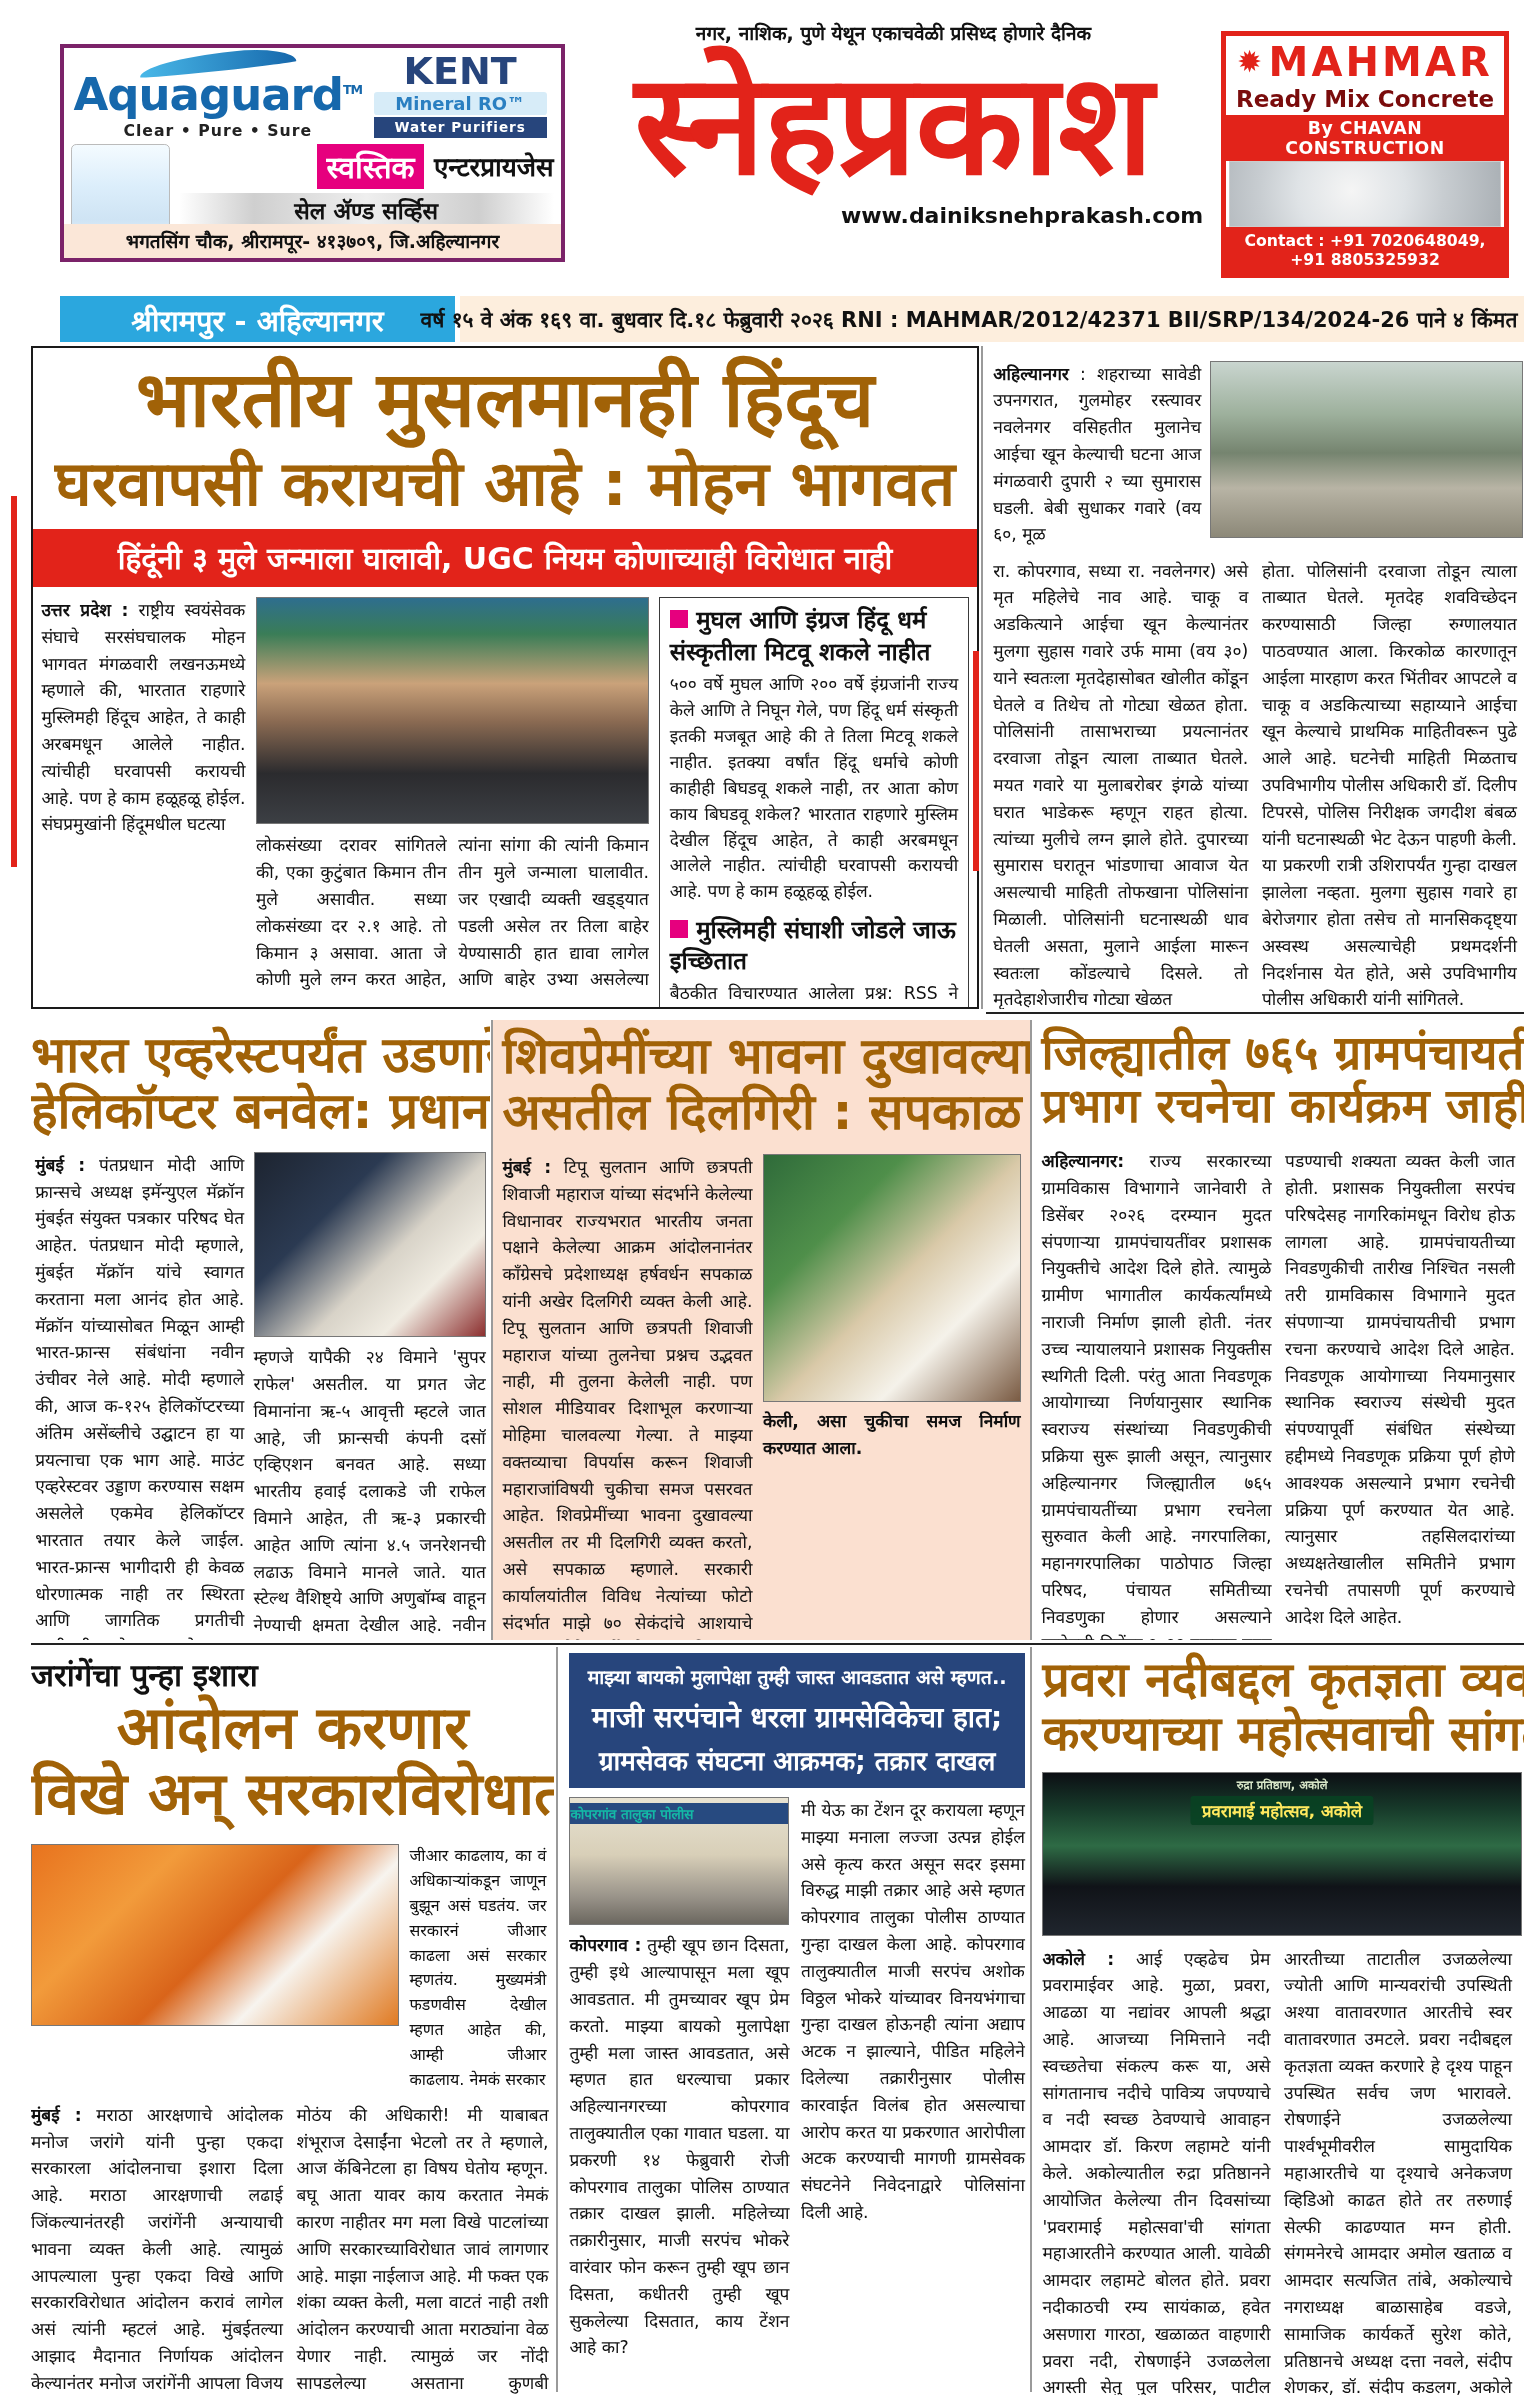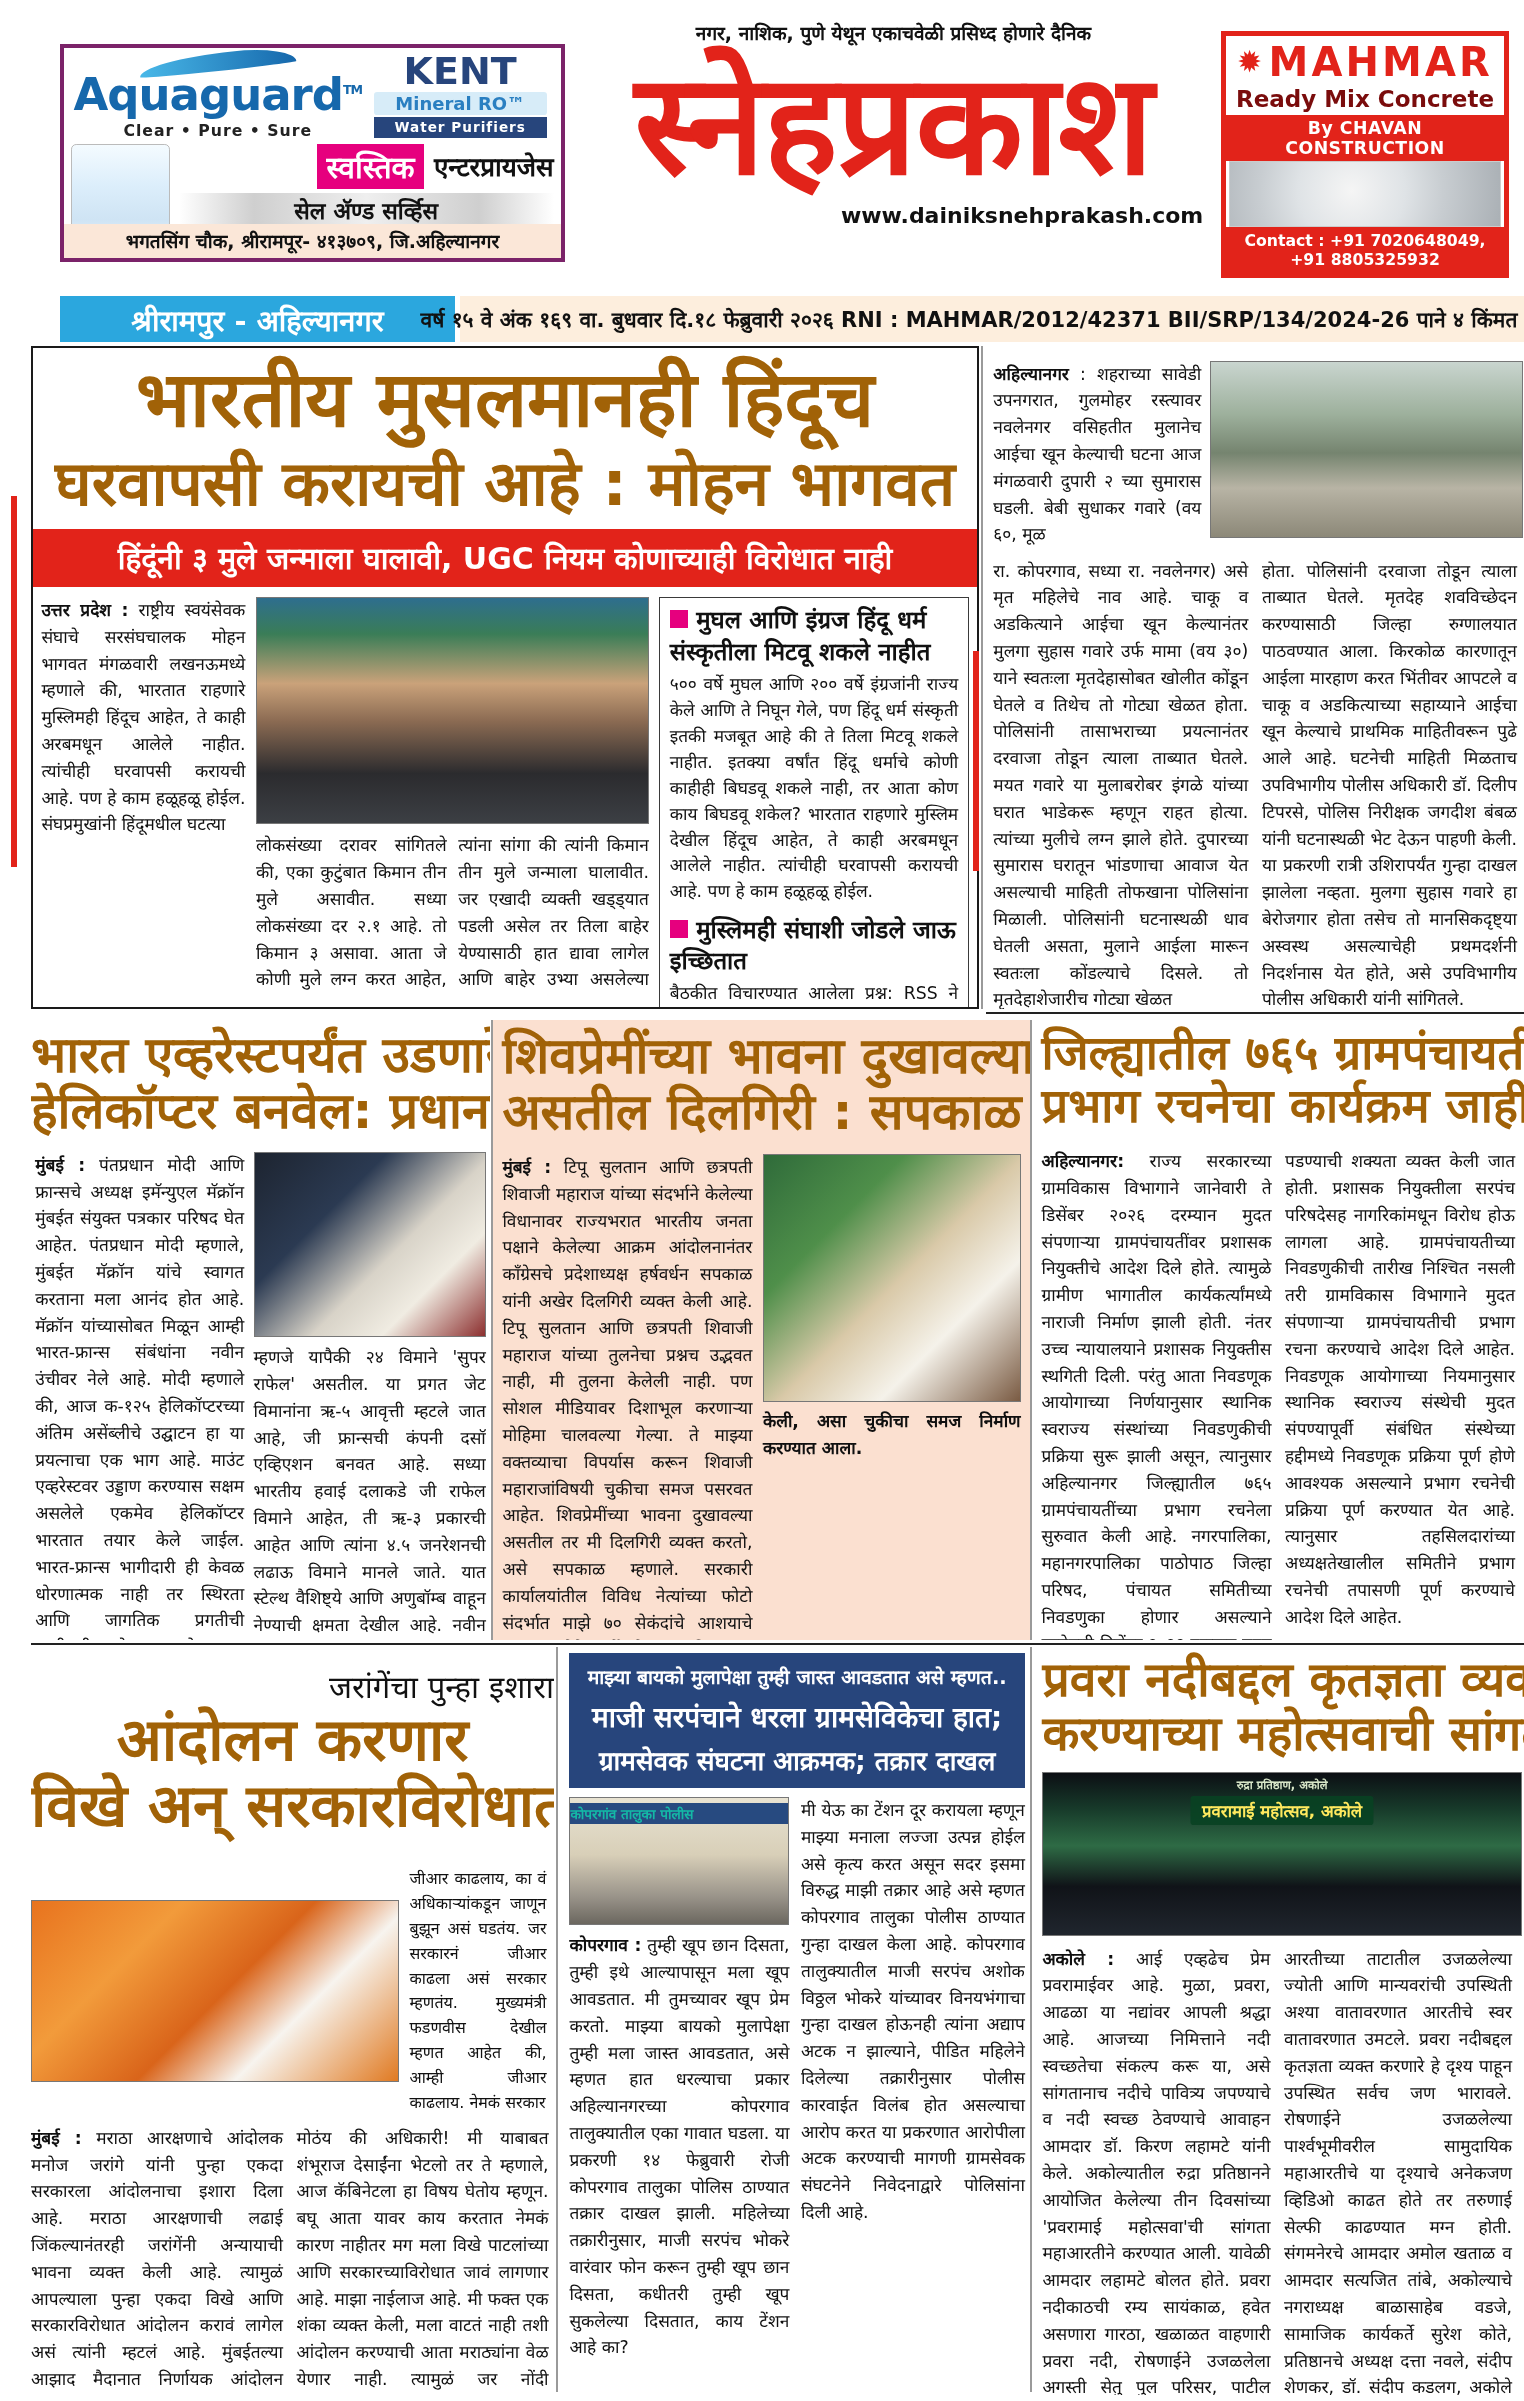--- a/index.html
+++ b/index.html
@@ -94,23 +94,23 @@
   .sap-c1{width:250px;flex:none;}
   .sap-right{flex:1;}
   .ph-sapkal{height:246px;background:linear-gradient(135deg,#2f6b3a 0%,#4f8f4a 28%,#d9c9a8 52%,#f5f2ea 72%,#7a5b43 100%);}
   .sap-caption{font-size:17.3px;font-weight:bold;margin-top:6.3px;text-align:justify;}
   .gram{left:1031px;top:1020px;width:493px;height:620px;overflow:hidden;padding:7.3px 3.1px 0 10.5px;}
   .gram .hl{font-size:47px;}
   .gram-cols{display:flex;gap:13.6px;margin-top:15.7px;}
   .gram-cols .bcol{width:230px;}
   
   .jarange{left:31px;top:1647px;width:523px;height:748px;overflow:hidden;padding-top:6.3px;}
-  .jar-kicker{font-size:31px;font-weight:400;text-align:right;margin-top:12px;}
+  .jar-kicker{font-size:31px;font-weight:700;text-align:left;}
   .jarange .hl{font-size:59px;}
-  .jar-row{display:flex;gap:10.5px;margin-top:28px;align-items:center;}
+  .jar-row{display:flex;gap:10.5px;margin-top:17px;}
   .ph-jarange{width:366px;height:180px;background:linear-gradient(135deg,#e8731e 0%,#f29b3b 28%,#d9641a 52%,#f7f4ef 70%,#e07a22 100%);}
   .jar-side{width:137px;flex:none;font-size:16px;}
   .jar-cols{display:flex;gap:13.6px;margin-top:9.4px;}
   .jar-cols .bcol{width:252px;}
   .kopargaon{left:561px;top:1647px;width:467px;height:748px;overflow:hidden;padding:6.3px 3.1px 0 8.4px;}
   .kop-box{background:#27457c;color:#fff;text-align:center;padding:9.4px 4.2px;}
   .kop-l1{font-size:19.4px;font-weight:bold;white-space:nowrap;}
   .kop-l2{font-size:28px;font-weight:900;margin-top:7.3px;white-space:nowrap;}
   .kop-l3{font-size:26px;font-weight:900;margin-top:7.3px;white-space:nowrap;}
   .kop-body{display:flex;gap:11.5px;margin-top:9.4px;}

